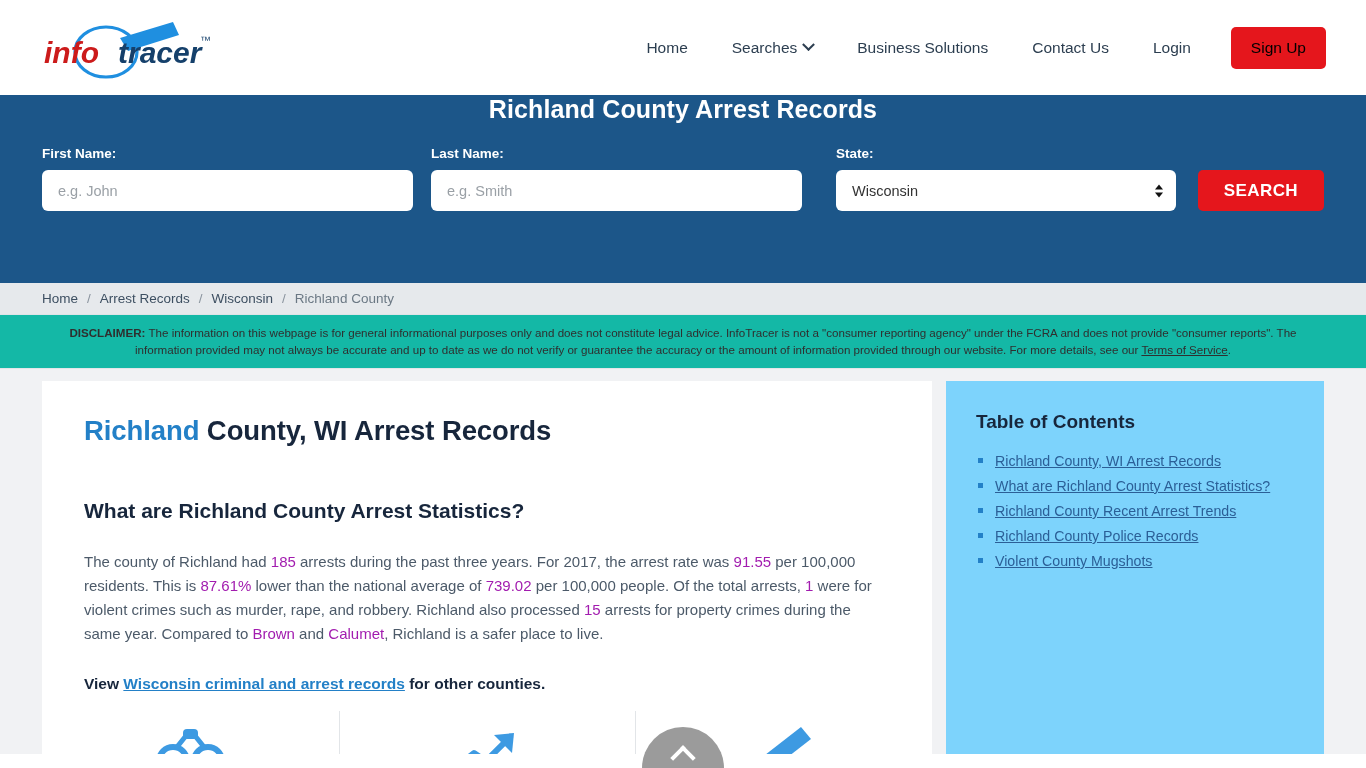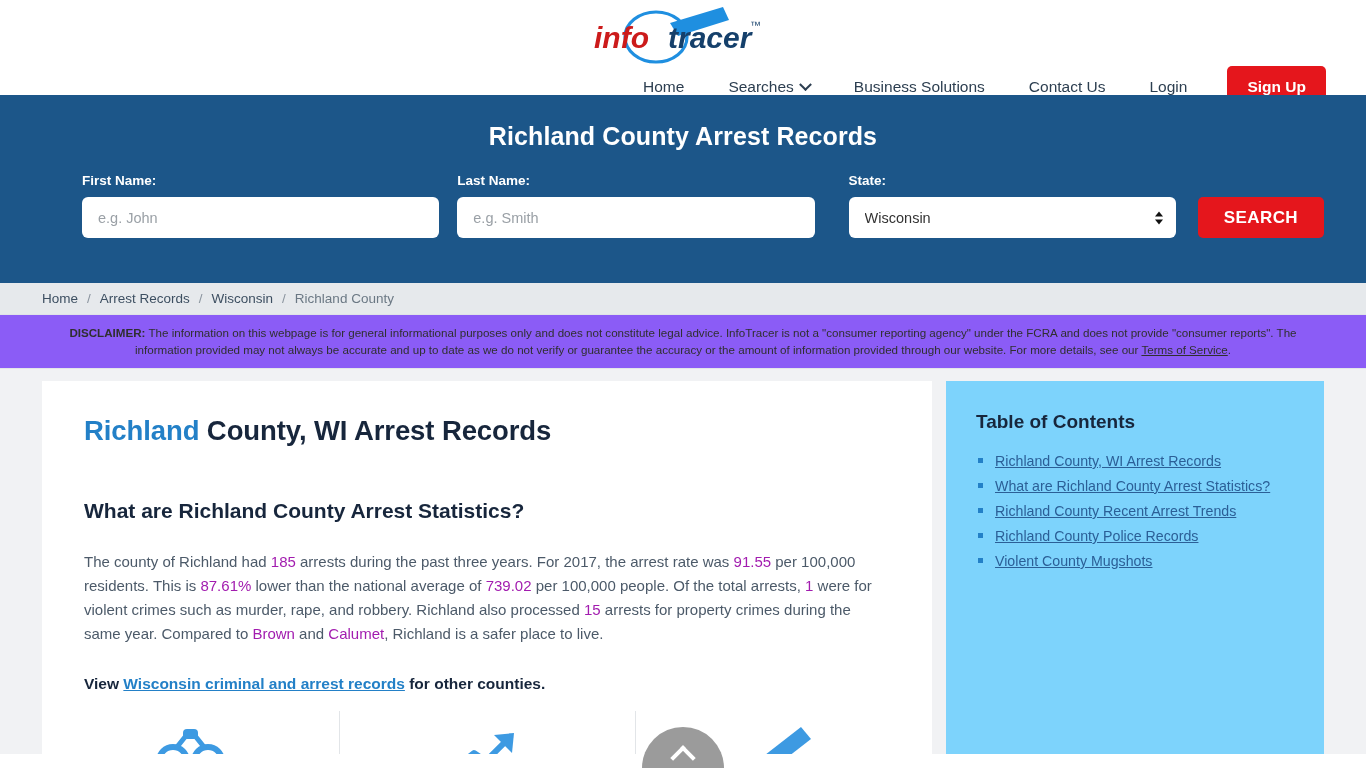--- a/index.html
+++ b/index.html
@@ -14,21 +14,20 @@
   body { position: relative; }
 
   
   .site-header {
     height: 95px;
     background: #ffffff;
     display: flex;
     align-items: center;
     padding: 0 40px;
     position: relative;
-    flex-direction: column;
   }
   .logo {
     position: relative;
     width: 185px;
     height: 66px;
     flex: 0 0 auto;
     margin-left: 2px;
   }
   .logo svg { display: block; }
 
@@ -51,23 +50,23 @@
   }
   .chev-down {
     display: inline-block;
     width: 9px; height: 9px;
     border-right: 2px solid #2c3e50;
     border-bottom: 2px solid #2c3e50;
     transform: rotate(45deg) translate(-2px,-2px);
   }
   .signup-btn {
     background: #e5161c;
-    color: #ffffff;
+    color: #000000;
     font-size: 15.5px;
-    font-weight: bold;
+    font-weight: normal;
     border: none;
     border-radius: 5px;
     padding: 12px 20px;
     margin-left: 18px;
     cursor: pointer;
     font-family: "Liberation Sans", sans-serif;
     white-space: nowrap;
   }
 
   
@@ -75,31 +74,30 @@
     background: #1c5689;
     height: 188px;
     padding: 0 42px;
     position: relative;
   }
   .banner-title {
     color: #ffffff;
     font-size: 25px;
     font-weight: bold;
     text-align: center;
-    padding-top: 27px;
     margin: 0;
     letter-spacing: .1px;
   }
   .search-form {
     display: flex;
     align-items: flex-end;
     gap: 0;
     margin-top: 22px;
   }
-  .field-group { display: flex; flex-direction: column; margin-left: 40px; }
+  .field-group { display: flex; flex-direction: column; }
   .field-group.first { width: 380px; }
   .field-group.last  { width: 380px; margin-left: 18px; }
   .field-group.state { width: 348px; margin-left: 34px; }
   .field-label {
     color: #ffffff;
     font-size: 13.5px;
     font-weight: bold;
     margin-bottom: 9px;
   }
   .field-input {
@@ -172,21 +170,21 @@
     font-size: 13.5px;
     color: #4a5b6b;
     border-bottom: 1px solid #dfe3e7;
   }
   .crumb { color: #3d4f61; text-decoration: none; cursor: pointer; }
   .crumb.current { color: #6b7884; }
   .crumb-sep { color: #8a949e; margin: 0 9px; }
 
   
   .disclaimer {
-    background: #8b5cf6;
+    background: #14b8a6;
     padding: 9px 42px 10px 42px;
     font-size: 11.6px;
     line-height: 17px;
     color: #2f2f2f;
     text-align: center;
     border-bottom: 1px solid #e3e6e9;
   }
   .disclaimer b { font-weight: bold; }
   .tos-link { color: #2f2f2f; text-decoration: underline; cursor: pointer; }
 

